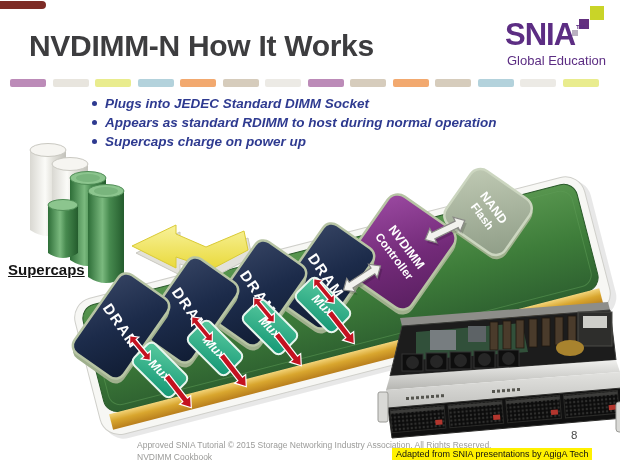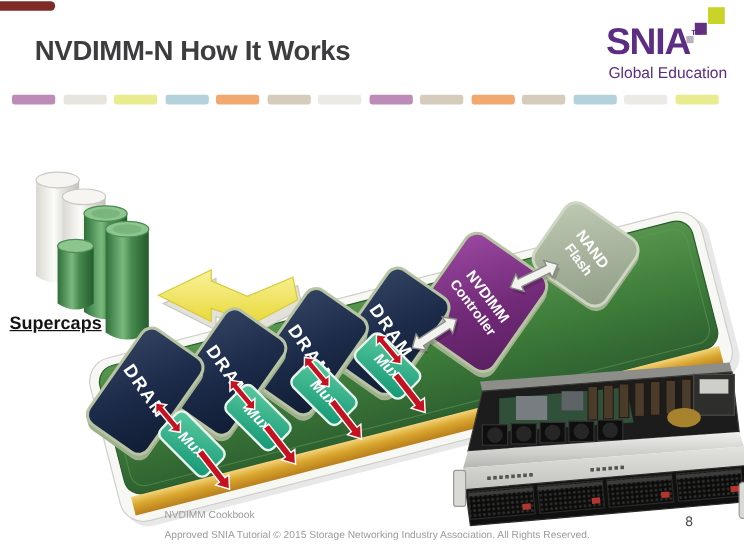--- a/index.html
+++ b/index.html
@@ -1,20 +1,20 @@
 <!DOCTYPE html>
 <html><head>
 <meta charset="utf-8">
 <style>
   html,body{margin:0;padding:0;background:#fff;}
   #slide{position:relative;width:620px;height:465px;background:#ffffff;overflow:hidden;
          font-family:"Liberation Sans",sans-serif;}
   .topbar{position:absolute;left:0;top:1px;width:46px;height:8px;background:#7d2b26;
           border-radius:0 4px 4px 0;}
-  .title{position:absolute;left:29px;top:29px;font-size:23px;font-weight:bold;color:#3d3d3f;
+  .title{position:absolute;left:29px;top:29px;font-size:30px;font-weight:bold;color:#3d3d3f;
          letter-spacing:-0.3px;white-space:nowrap;}
   
   .logo{position:absolute;left:505px;top:6px;width:112px;height:66px;}
   .logo-squares{position:absolute;left:64px;top:0;width:42px;height:32px;}
   .sq{position:absolute;display:block;}
   .sq-gray{left:3px;top:24px;width:6px;height:6px;background:#b9b0c0;}
   .sq-purple{left:10px;top:13px;width:10px;height:10px;background:#63307f;}
   .sq-yellow{left:21px;top:0;width:14px;height:14px;background:#c9d428;}
   .logo-word{position:absolute;left:0;top:11px;font-size:31px;font-weight:bold;color:#5c2d83;
              letter-spacing:-1px;white-space:nowrap;}
@@ -25,21 +25,21 @@
   .dash{width:36px;height:8px;border-radius:2px;flex:0 0 auto;}
   
   .bullets{position:absolute;left:92px;top:97px;width:500px;}
   .bullet{display:flex;align-items:flex-start;margin-bottom:5px;color:#2e3a90;font-weight:bold;
           font-style:italic;font-size:13.5px;line-height:14px;white-space:nowrap;}
   .dot{width:5px;height:5px;border-radius:50%;background:#2e3a90;margin:4px 8px 0 0;flex:none;}
   
   .supercaps-label{position:absolute;left:8px;top:261px;font-size:15px;font-weight:bold;color:#141414;text-decoration:underline;}
   svg text{font-family:"Liberation Sans",sans-serif;}
   
-  .footer1{position:absolute;left:137px;top:424px;font-size:8.5px;color:#9b9b99;}
+  .footer1{position:absolute;left:137px;top:452px;font-size:8.5px;color:#9b9b99;}
   .footer2{position:absolute;left:137px;top:440px;font-size:8.5px;color:#9b9b99;}
   .attribution{position:absolute;left:392px;top:448px;font-size:9px;color:#111;background:#fff100;
                padding:1px 4px;white-space:nowrap;}
   .pagenum{position:absolute;left:571px;top:429px;font-size:11.5px;color:#4a4a4a;}
   .diagram-svg{position:absolute;left:0;top:0;}
 </style>
 </head>
 <body>
 
 <div id="slide">
@@ -68,20 +68,34 @@
       <span class="dash" style="background: rgb(236, 234, 229);"></span>
       <span class="dash" style="background: rgb(188, 139, 184);"></span>
       <span class="dash" style="background: rgb(214, 204, 188);"></span>
       <span class="dash" style="background: rgb(242, 169, 111);"></span>
       <span class="dash" style="background: rgb(214, 204, 188);"></span>
       <span class="dash" style="background: rgb(179, 210, 220);"></span>
       <span class="dash" style="background: rgb(236, 234, 229);"></span>
       <span class="dash" style="background: rgb(233, 236, 142);"></span>
     </div>
 
+  <div class="bullets">
+    <div class="bullet">
+        <span class="dot"></span>
+        <span>Plugs into JEDEC Standard DIMM Socket</span>
+      </div>
+    <div class="bullet">
+        <span class="dot"></span>
+        <span>Appears as standard RDIMM to host during normal operation</span>
+      </div>
+    <div class="bullet">
+        <span class="dot"></span>
+        <span>Supercaps charge on power up</span>
+      </div>
+  </div>
 
   <svg class="diagram-svg" width="620" height="465" viewBox="0 0 620 465">
     <defs>
       <linearGradient id="gBoard" x1="0" y1="0" x2="0" y2="1">
         <stop offset="0" stop-color="#57954e"></stop>
           <stop offset="0.5" stop-color="#3e7d3a"></stop>
           <stop offset="1" stop-color="#2e6130"></stop>
       </linearGradient>
       <linearGradient id="gGold" x1="0" y1="0" x2="0" y2="1">
         <stop offset="0" stop-color="#f3d47a"></stop>
@@ -315,15 +329,16 @@
       </g>
       <rect x="6" y="96" width="10" height="30" rx="2" fill="#d9d9d6" stroke="#9a9a96"></rect>
       <rect x="244" y="106" width="12" height="30" rx="3" fill="#d9d9d6" stroke="#9a9a96"></rect>
     </g>
   </svg>
 
   <div class="supercaps-label">Supercaps</div>
 
   <div class="footer1">NVDIMM Cookbook</div>
   <div class="footer2">Approved SNIA Tutorial © 2015 Storage Networking Industry Association. All Rights Reserved.</div>
+  <div class="attribution">Adapted from SNIA presentations by AgigA Tech</div>
   <div class="pagenum">8</div>
 
 </div>
 
 </body></html>

